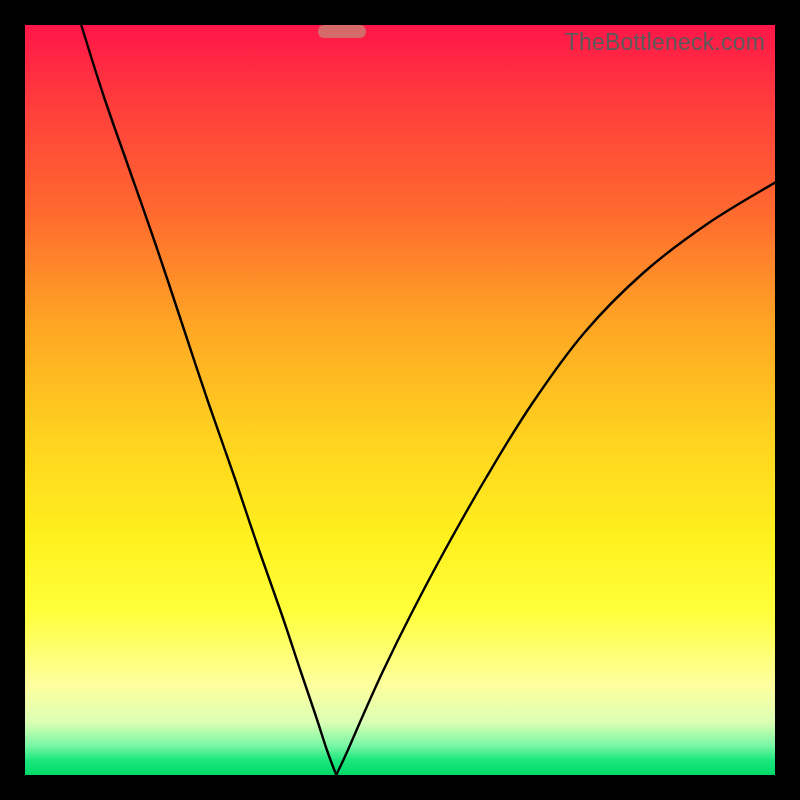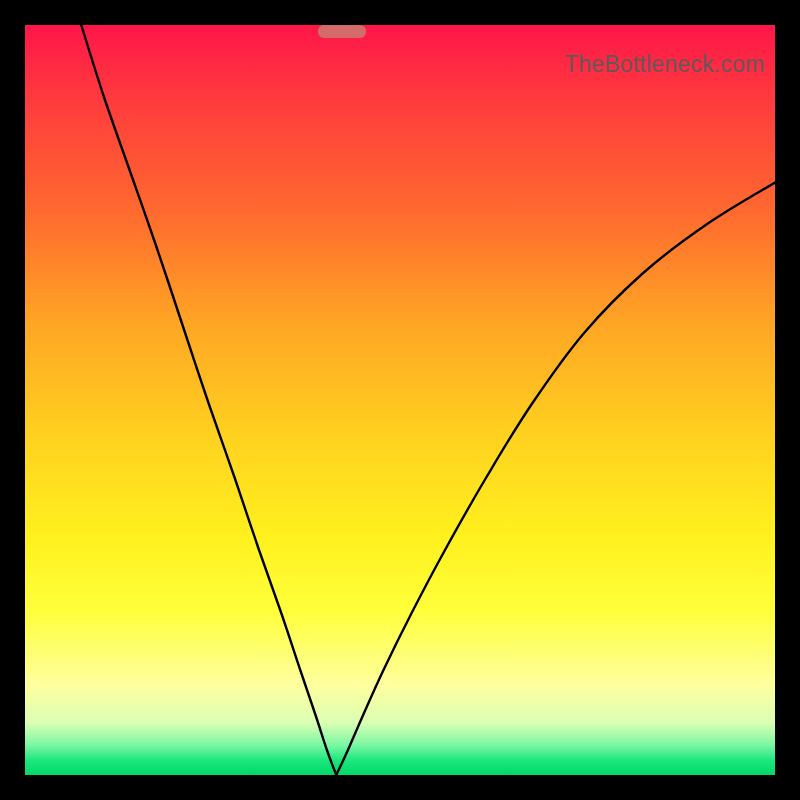--- a/index.html
+++ b/index.html
@@ -40,21 +40,20 @@
   }
   .watermark {
     position: absolute;
     top: 4px;
     right: 10px;
     color: #5a5a5a;
     font-size: 23px;
     font-weight: 500;
     letter-spacing: 0.2px;
     user-select: none;
-    margin-top: 22px;
   }
   svg.curve {
     position: absolute;
     left: 0;
     top: 0;
     width: 750px;
     height: 750px;
   }
   .marker {
     position: absolute;

